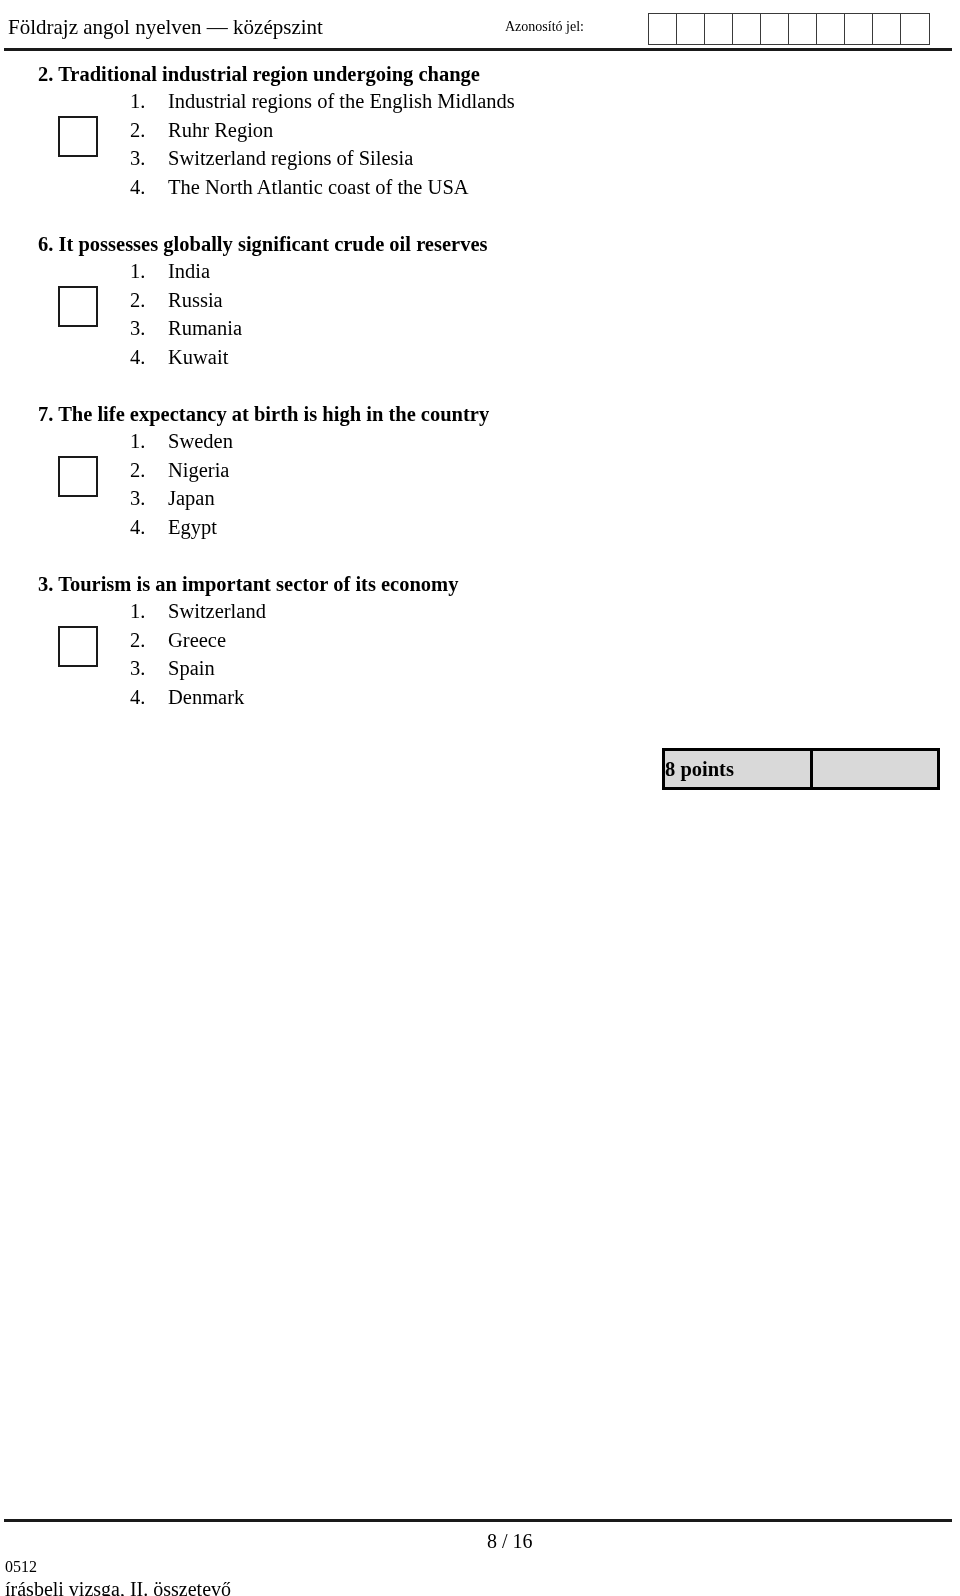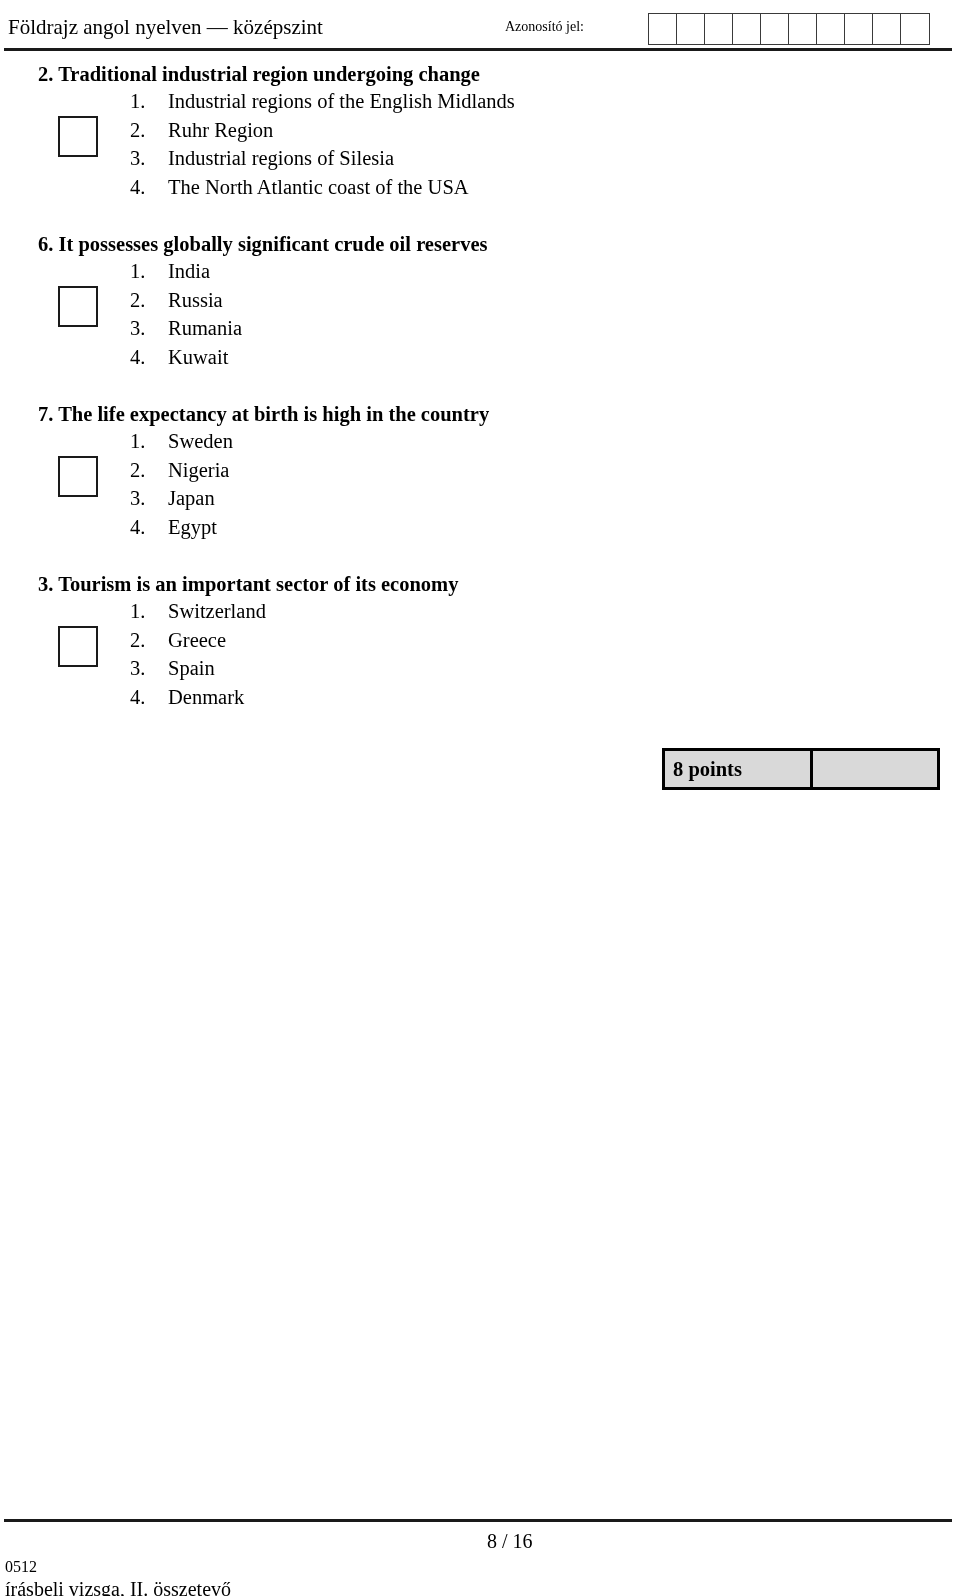--- a/index.html
+++ b/index.html
@@ -130,21 +130,20 @@
   .points-cell-label {
     width: 148px;
     height: 100%;
     border-right: 3px solid #000000;
     box-sizing: border-box;
     display: flex;
     align-items: center;
     background: #d9d9d9;
   }
   .points-cell-label span {
-    padding-left: 8px;
     font-weight: bold;
     font-size: 20.5px;
     line-height: 24px;
   }
   .points-cell-value {
     flex: 1;
     height: 100%;
     background: #d9d9d9;
   }
 
@@ -218,21 +217,21 @@
           <div class="opt">
             <span class="opt-num">1.</span>
             <span class="opt-text">Industrial regions of the English Midlands</span>
           </div>
           <div class="opt">
             <span class="opt-num">2.</span>
             <span class="opt-text">Ruhr Region</span>
           </div>
           <div class="opt">
             <span class="opt-num">3.</span>
-            <span class="opt-text">Industrial regions of Silesia</span>
+            <span class="opt-text">Switzerland regions of Silesia</span>
           </div>
           <div class="opt">
             <span class="opt-num">4.</span>
             <span class="opt-text">The North Atlantic coast of the USA</span>
           </div>
         </div>
       </div>
       <div class="question" style="top: 232px;">
         <div class="q-title">6. It possesses globally significant crude oil reserves</div>
         <div class="q-checkbox"></div>

